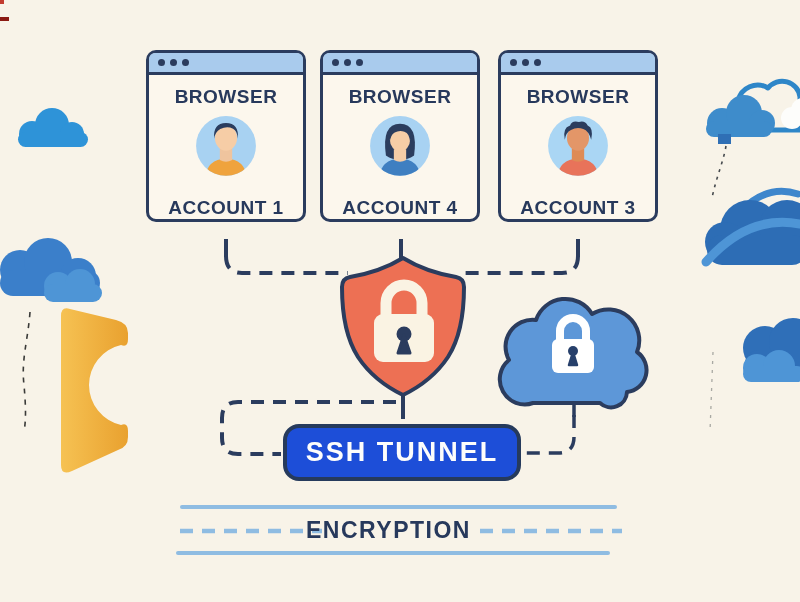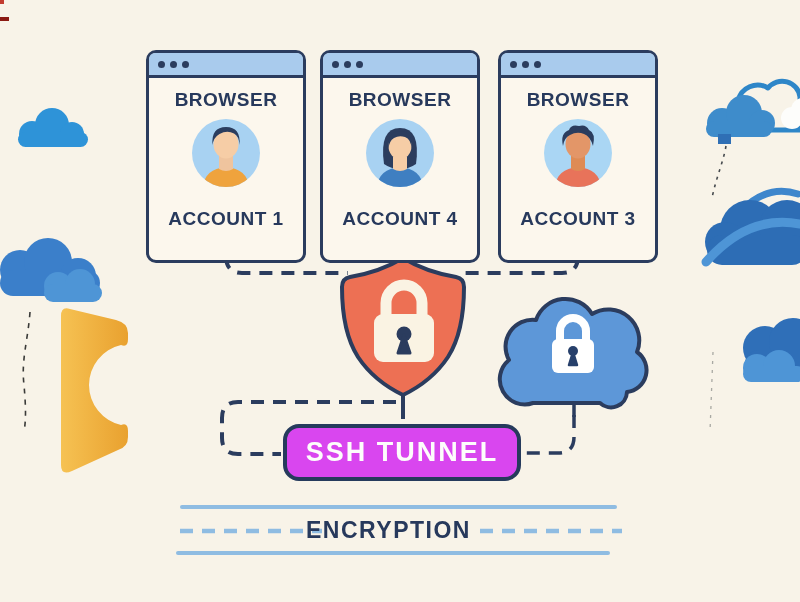--- a/index.html
+++ b/index.html
@@ -2,40 +2,40 @@
 <html><head>
 <meta charset="utf-8">
 <style>
   * { margin:0; padding:0; box-sizing:border-box; }
   html,body { width:800px; height:602px; }
   body { font-family:"Liberation Sans", sans-serif; }
   .canvas { position:relative; width:800px; height:602px; background:#F8F3E8; overflow:hidden; }
   .layer { position:absolute; left:0; top:0; width:800px; height:602px; pointer-events:none; }
 
   .browser {
-    position:absolute; top:50px; width:160px; height:213px;
+    position:absolute; top:50px; width:160px; height:172px;
     background:#FCF7ED; border:3px solid #2B3C5E; border-radius:10px;
     display:flex; flex-direction:column; align-items:center; z-index:3;
   }
   .titlebar {
     width:100%; height:25px; background:#A9CBED; border-bottom:3px solid #2B3C5E;
     border-radius:6px 6px 0 0; display:flex; align-items:center; padding-left:9px; gap:5px;
   }
   .dot { width:7px; height:7px; border-radius:50%; background:#2B3C5E; }
   .btitle {
     margin-top:11px; font-size:19px; font-weight:bold; color:#27395C; letter-spacing:0.5px;
   }
   .avatar { margin-top:7px; width:70px; height:70px; }
   .account {
     margin-top:20px; font-size:19px; font-weight:bold; color:#27395C; letter-spacing:0.5px;
   }
 
   .ssh {
     position:absolute; left:283px; top:424px; width:238px; height:57px;
-    background:#d946ef; border:4px solid #263A5C; border-radius:16px;
+    background:#1d4ed8; border:4px solid #263A5C; border-radius:16px;
     display:flex; align-items:center; justify-content:center;
     color:#FDFDFB; font-size:27px; font-weight:bold; letter-spacing:2px; z-index:4;
   }
 
   .enc-label {
     position:absolute; left:306px; top:517px; width:160px; text-align:center;
     font-size:23px; font-weight:bold; color:#27395C; letter-spacing:1.5px; z-index:4;
   }
   .enc-line { position:absolute; height:4px; background:#8FBCE2; border-radius:2px; z-index:2; }
   .enc-top { left:180px; top:505px; width:437px; }

